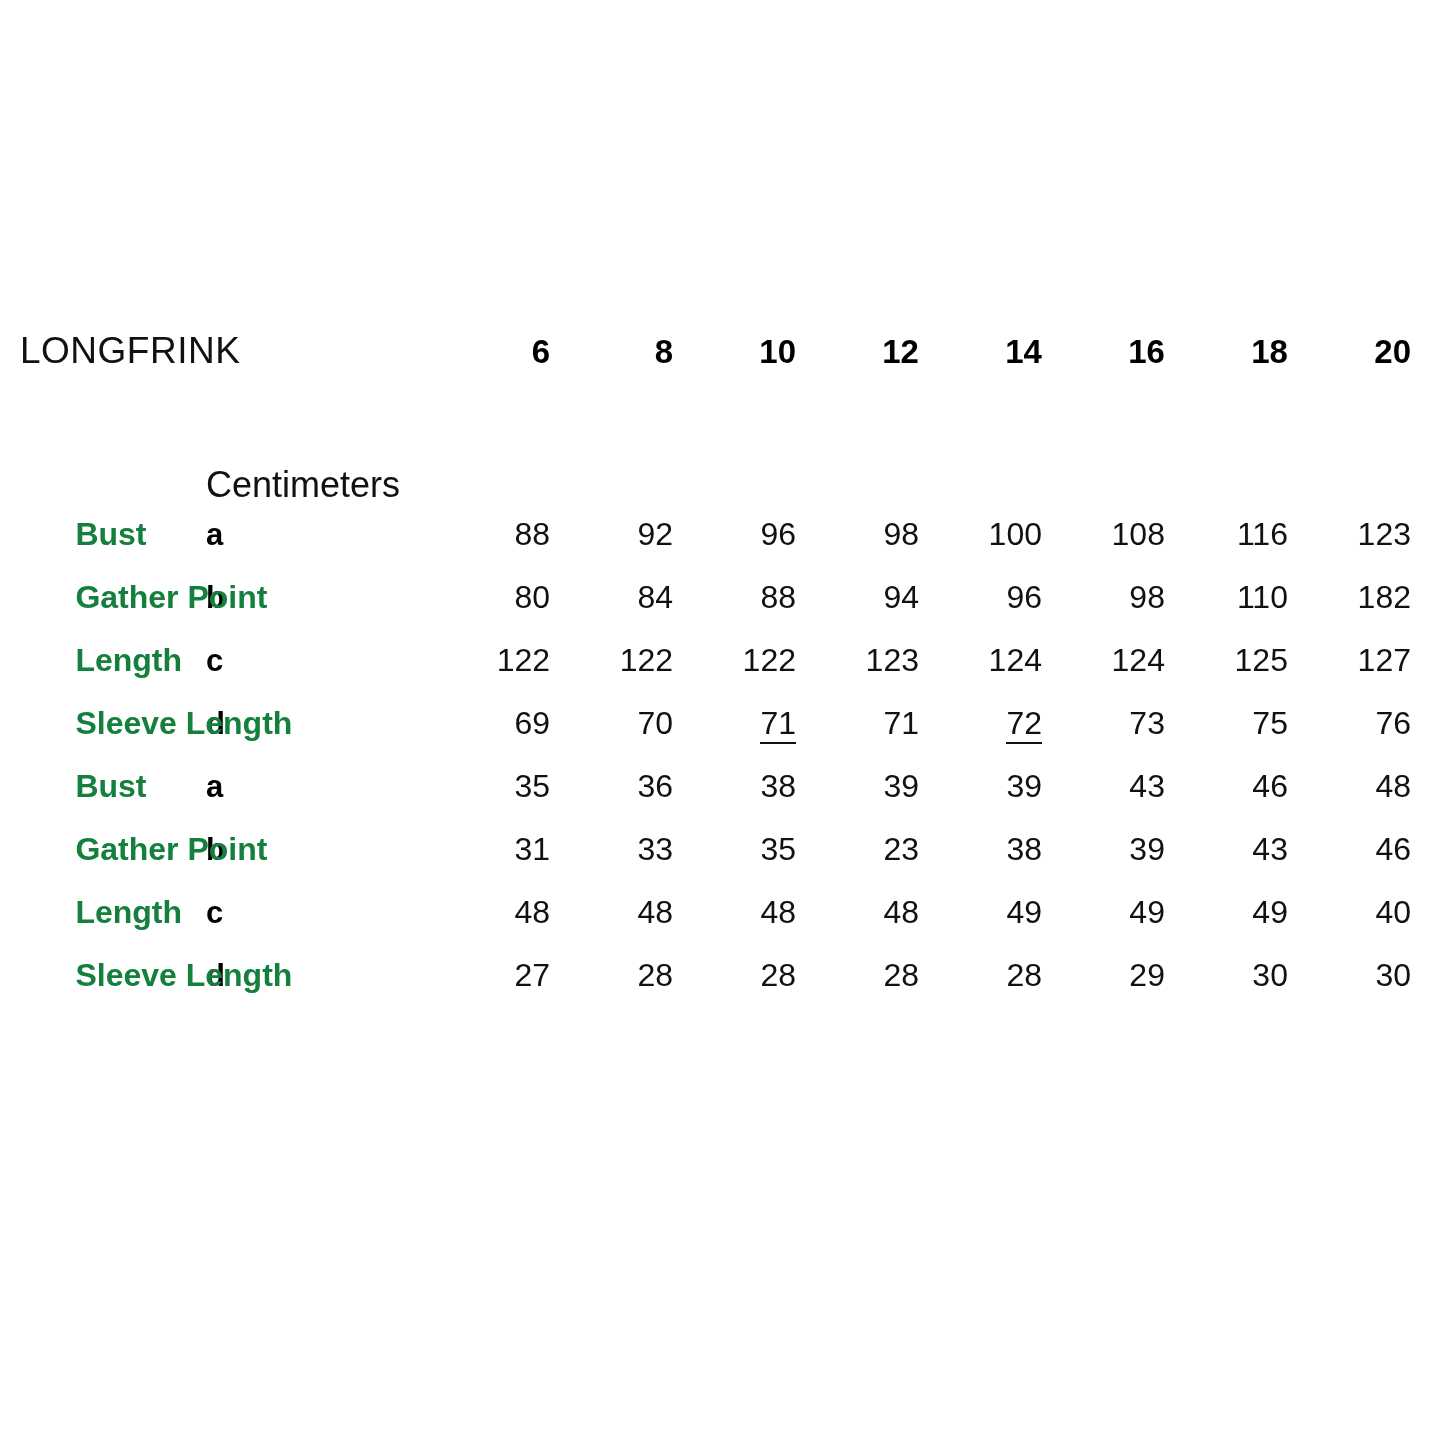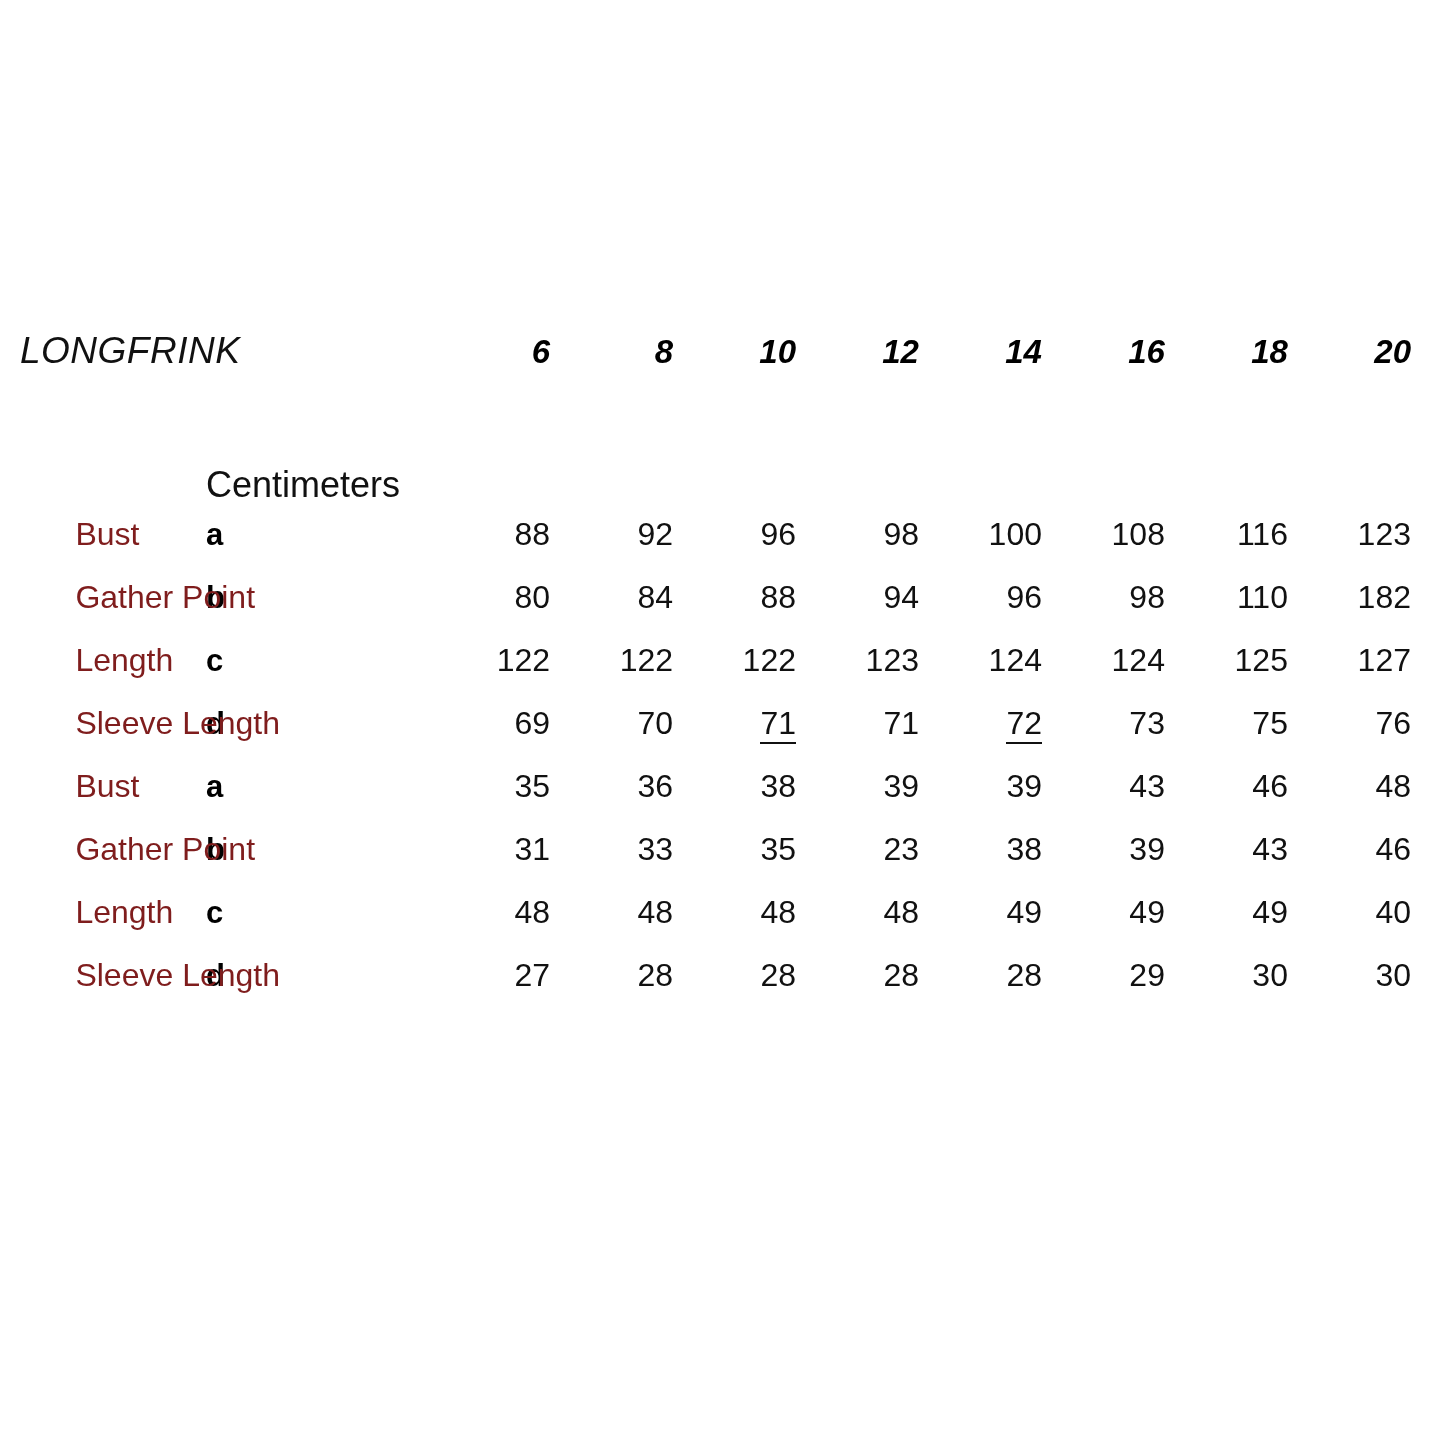--- a/index.html
+++ b/index.html
@@ -44,21 +44,21 @@
     color: #111;
     white-space: nowrap;
   }
   .size-head {
     font-size: 33px;
     font-weight: 700;
     text-align: right;
     padding-right: 14px;
     color: #000;
   }
-  .head-row td { height: 72px; font-style: italic; }
+  .head-row td { height: 72px; }
 
   .unit-row td {
     font-size: 36px;
     font-weight: 400;
     color: #111;
     padding-top: 62px;
     padding-bottom: 10px;
   }
   .unit-row.second td {
     padding-top: 88px;
@@ -66,22 +66,22 @@
 
   .data-row td { height: 63px; }
   .row-letter {
     font-size: 31px;
     font-weight: 700;
     color: #000;
     padding-left: 186px;
   }
   .row-label {
     font-size: 32px;
-    font-weight: 400;
-    color: #7f1d1d;
+    font-weight: 700;
+    color: #15803d;
     white-space: nowrap;
   }
   .cell-val {
     font-size: 32px;
     font-weight: 400;
     text-align: right;
     padding-right: 14px;
     color: #111;
   }
   .cell-val .u {

